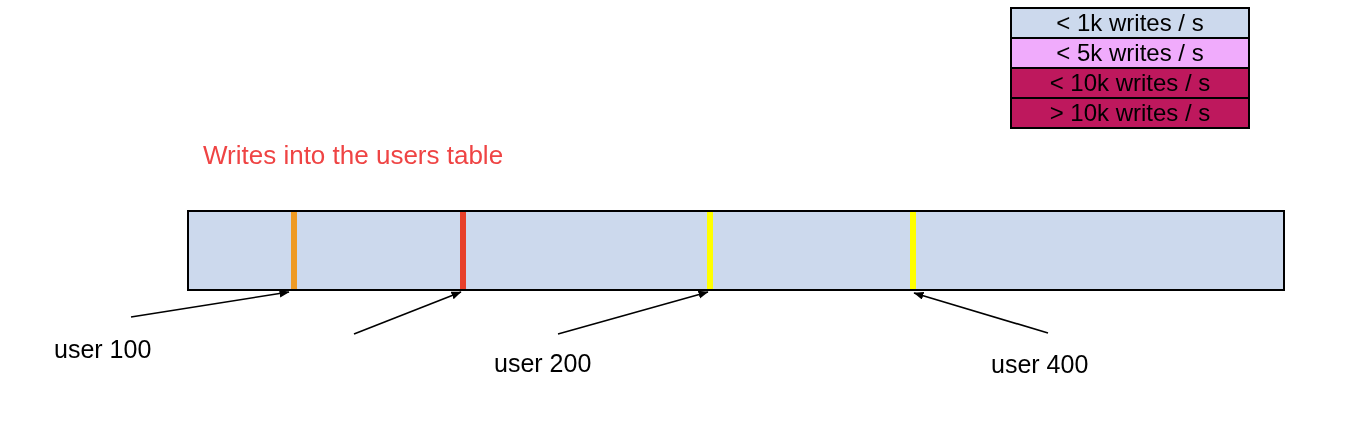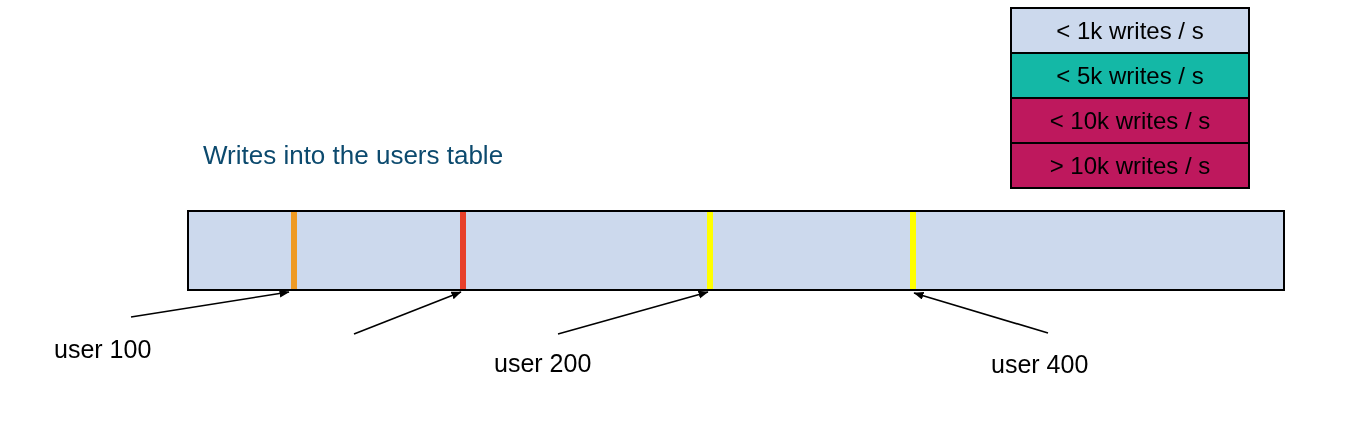--- a/index.html
+++ b/index.html
@@ -16,35 +16,35 @@
     overflow: hidden;
   }
 
   
   .title {
     position: absolute;
     left: 203px;
     top: 142px;
     font-size: 26px;
     line-height: 26px;
-    color: #0c4a6e;
+    color: #ef4444;
     white-space: nowrap;
   }
 
   
   .legend {
     position: absolute;
     left: 1010px;
     top: 7px;
     width: 240px;
   }
   .legend-row {
     box-sizing: border-box;
     width: 100%;
-    height: 47px;
+    height: 32px;
     border: 2px solid #000000;
     margin-top: -2px;
     display: flex;
     align-items: center;
     justify-content: center;
     font-size: 24px;
     color: #000000;
     white-space: nowrap;
   }
   .legend-row:first-child { margin-top: 0; }
@@ -97,21 +97,21 @@
 <body>
 
 <div class="canvas">
 
   <div class="title">Writes into the users table</div>
 
   <div class="legend">
     <div class="legend-row" style="background-color: rgb(204, 217, 237);">
       <span>&lt; 1k writes / s</span>
     </div>
-    <div class="legend-row" style="background-color: #14b8a6;">
+    <div class="legend-row" style="background-color: #f0abfc;">
       <span>&lt; 5k writes / s</span>
     </div>
     <div class="legend-row" style="background-color: #be185d;">
       <span>&lt; 10k writes / s</span>
     </div>
     <div class="legend-row" style="background-color: #be185d;">
       <span>&gt; 10k writes / s</span>
     </div>
   </div>
 

